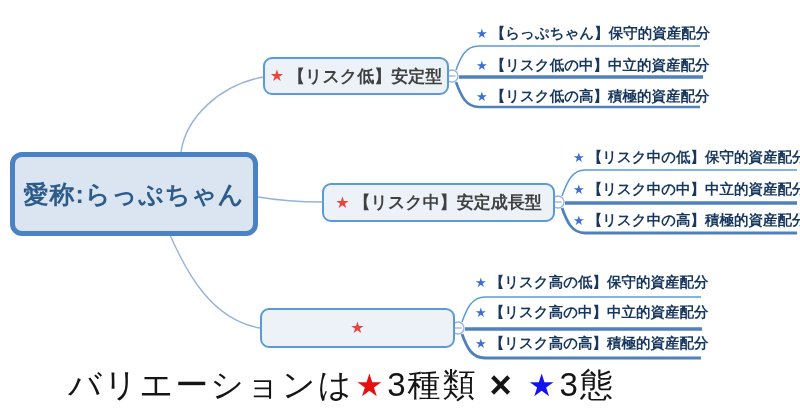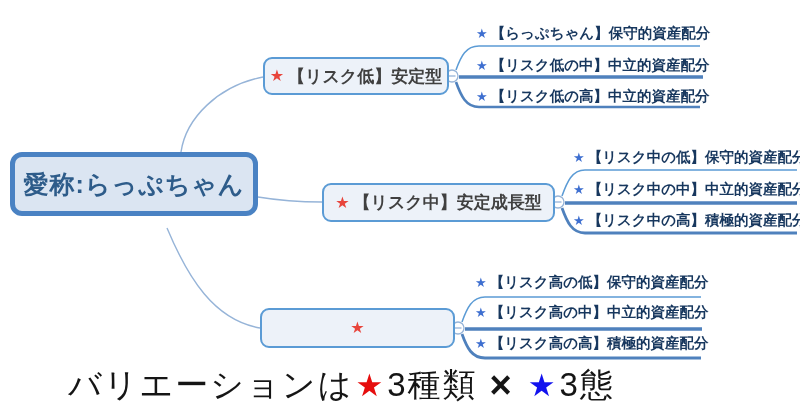--- a/index.html
+++ b/index.html
@@ -3,21 +3,21 @@
 <meta charset="utf-8">
 <style>
   html,body{margin:0;padding:0;background:#fff;}
   .stage{
     position:relative;width:800px;height:420px;background:#ffffff;overflow:hidden;
     font-family:"Liberation Sans","DejaVu Sans",sans-serif;
   }
   .stage svg{position:absolute;left:0;top:0;}
   .node{position:absolute;display:flex;align-items:center;justify-content:center;box-sizing:border-box;}
   .root-node{
-    left:10px;top:152px;width:248px;height:64px;
+    left:10px;top:152px;width:248px;height:84px;
     background:#dbe5f2;border:5px solid #4a82c3;border-radius:12px;
   }
   .root-title{font-size:25px;font-weight:bold;color:#2e5c8a;letter-spacing:1px;white-space:nowrap;}
   .branch{
     background:#edf2f9;border:2.5px solid #5b9bd5;border-radius:9px;gap:4px;
   }
   .branch-label{font-size:17px;font-weight:bold;color:#404040;white-space:nowrap;}
   .star{line-height:1;display:inline-block;}
   .star-red{color:#e8453c;font-size:16px;}
   .star-blue{color:#3e6fd0;font-size:13px;}
@@ -87,21 +87,21 @@
   <div class="leaf" style="left:476px;top:22px;">
     <span class="star star-blue">★</span>
     <span class="leaf-label">【らっぷちゃん】保守的資産配分</span>
   </div>
   <div class="leaf" style="left:476px;top:54px;">
     <span class="star star-blue">★</span>
     <span class="leaf-label">【リスク低の中】中立的資産配分</span>
   </div>
   <div class="leaf" style="left:476px;top:85px;">
     <span class="star star-blue">★</span>
-    <span class="leaf-label">【リスク低の高】中立的資産配分</span>
+    <span class="leaf-label">【リスク低の高】積極的資産配分</span>
   </div>
 
   <div class="leaf" style="left:573px;top:146px;">
     <span class="star star-blue">★</span>
     <span class="leaf-label">【リスク中の低】保守的資産配分</span>
   </div>
   <div class="leaf" style="left:573px;top:178px;">
     <span class="star star-blue">★</span>
     <span class="leaf-label">【リスク中の中】中立的資産配分</span>
   </div>

